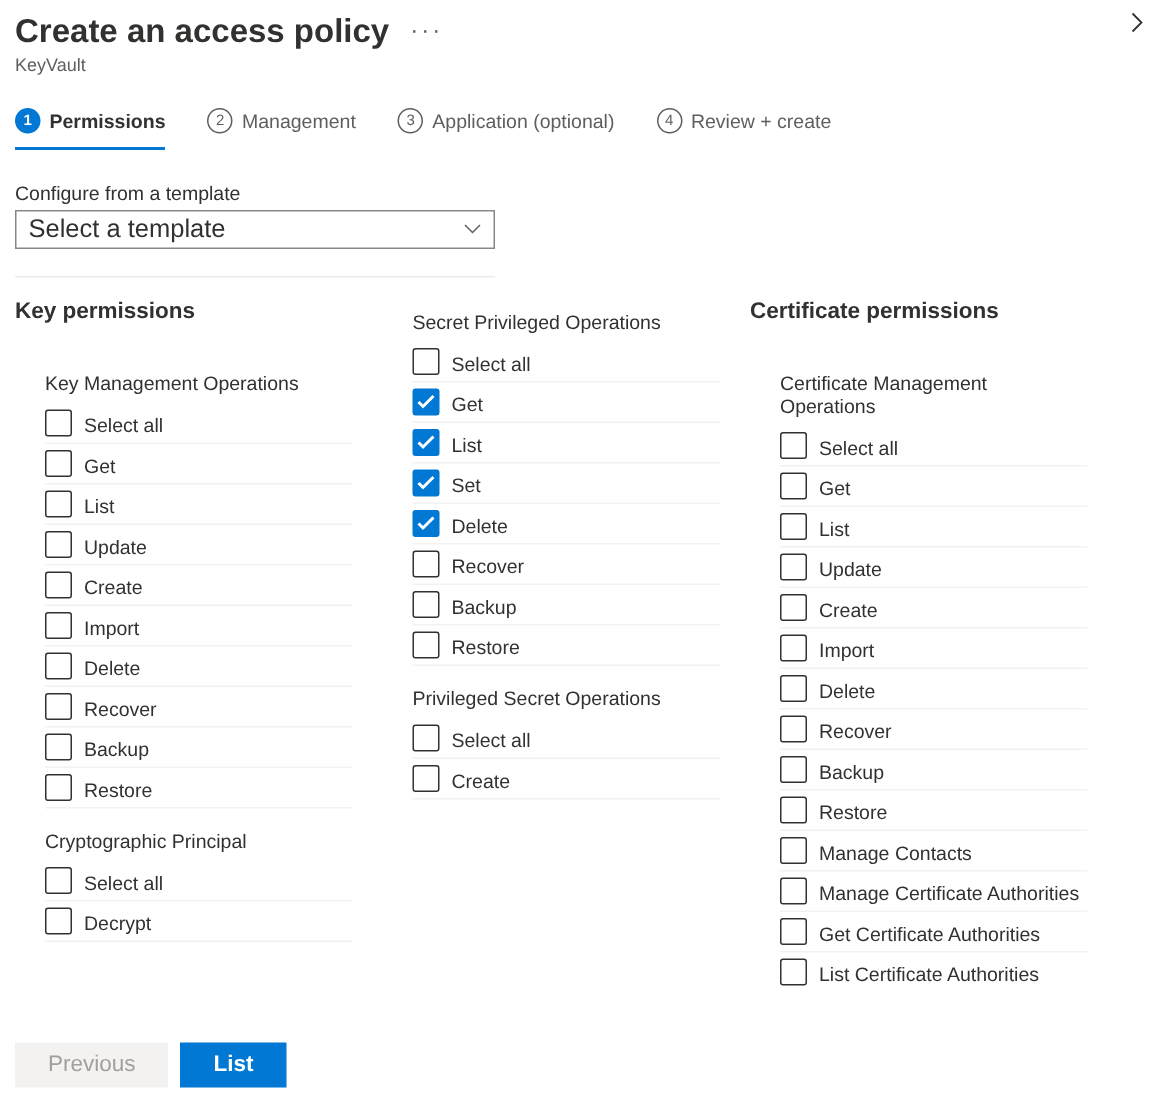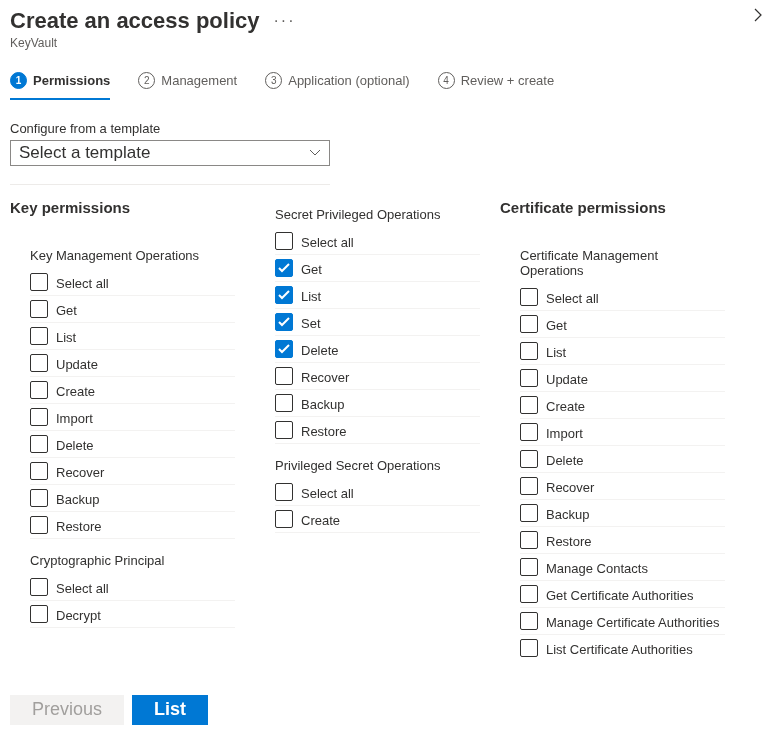--- a/index.html
+++ b/index.html
@@ -174,21 +174,21 @@
     border-top: 1px solid #fff;
     display: flex;
     align-items: center;
     padding: 0 10px;
     gap: 8px;
     background: #fff;
   }
   .btn {
     height: 30px;
     padding: 0 22px;
-    font-size: 18px;
+    font-size: 15px;
     border: none;
     cursor: pointer;
     text-align: right;
   }
   .btn-secondary {
     background: #f3f2f1;
     color: #a19f9d;
   }
   .btn-primary {
     background: #0078d4;
@@ -410,25 +410,25 @@
           <div class="check-row">
             <span class="cbox"></span>
             <span class="check-label">Restore</span>
           </div>
           <div class="check-row">
             <span class="cbox"></span>
             <span class="check-label">Manage Contacts</span>
           </div>
           <div class="check-row">
             <span class="cbox"></span>
+            <span class="check-label">Manage Certificate Authorities</span>
+          </div>
+          <div class="check-row">
+            <span class="cbox"></span>
             <span class="check-label">Get Certificate Authorities</span>
-          </div>
-          <div class="check-row">
-            <span class="cbox"></span>
-            <span class="check-label">Manage Certificate Authorities</span>
           </div>
           <div class="check-row">
             <span class="cbox"></span>
             <span class="check-label">List Certificate Authorities</span>
           </div>
         </div>
       </div>
     </div>
 </div>
 

